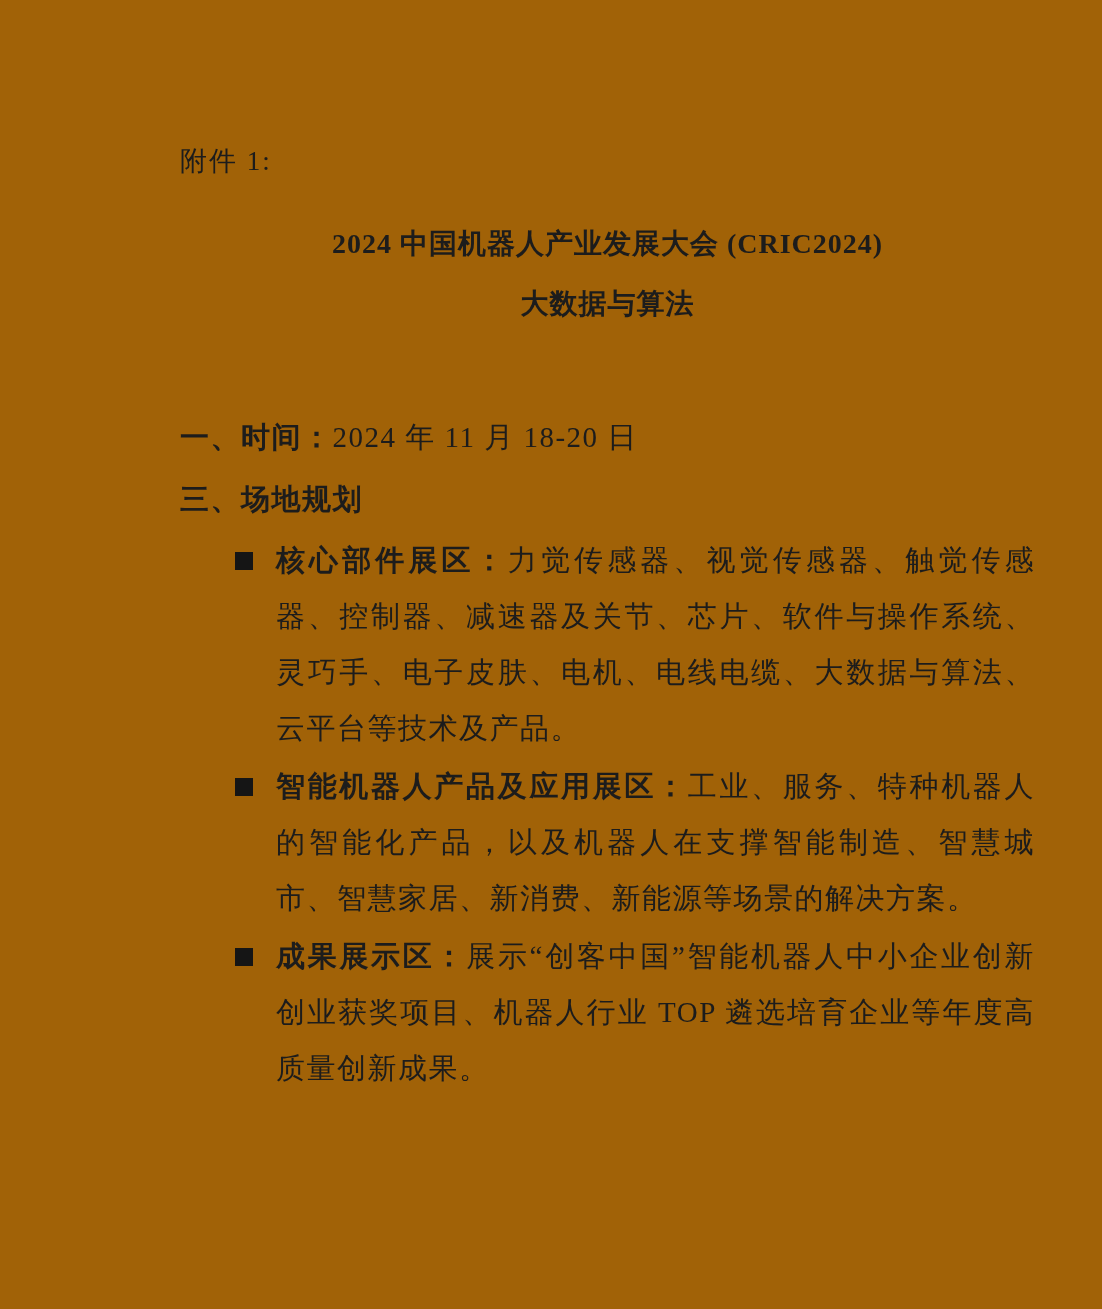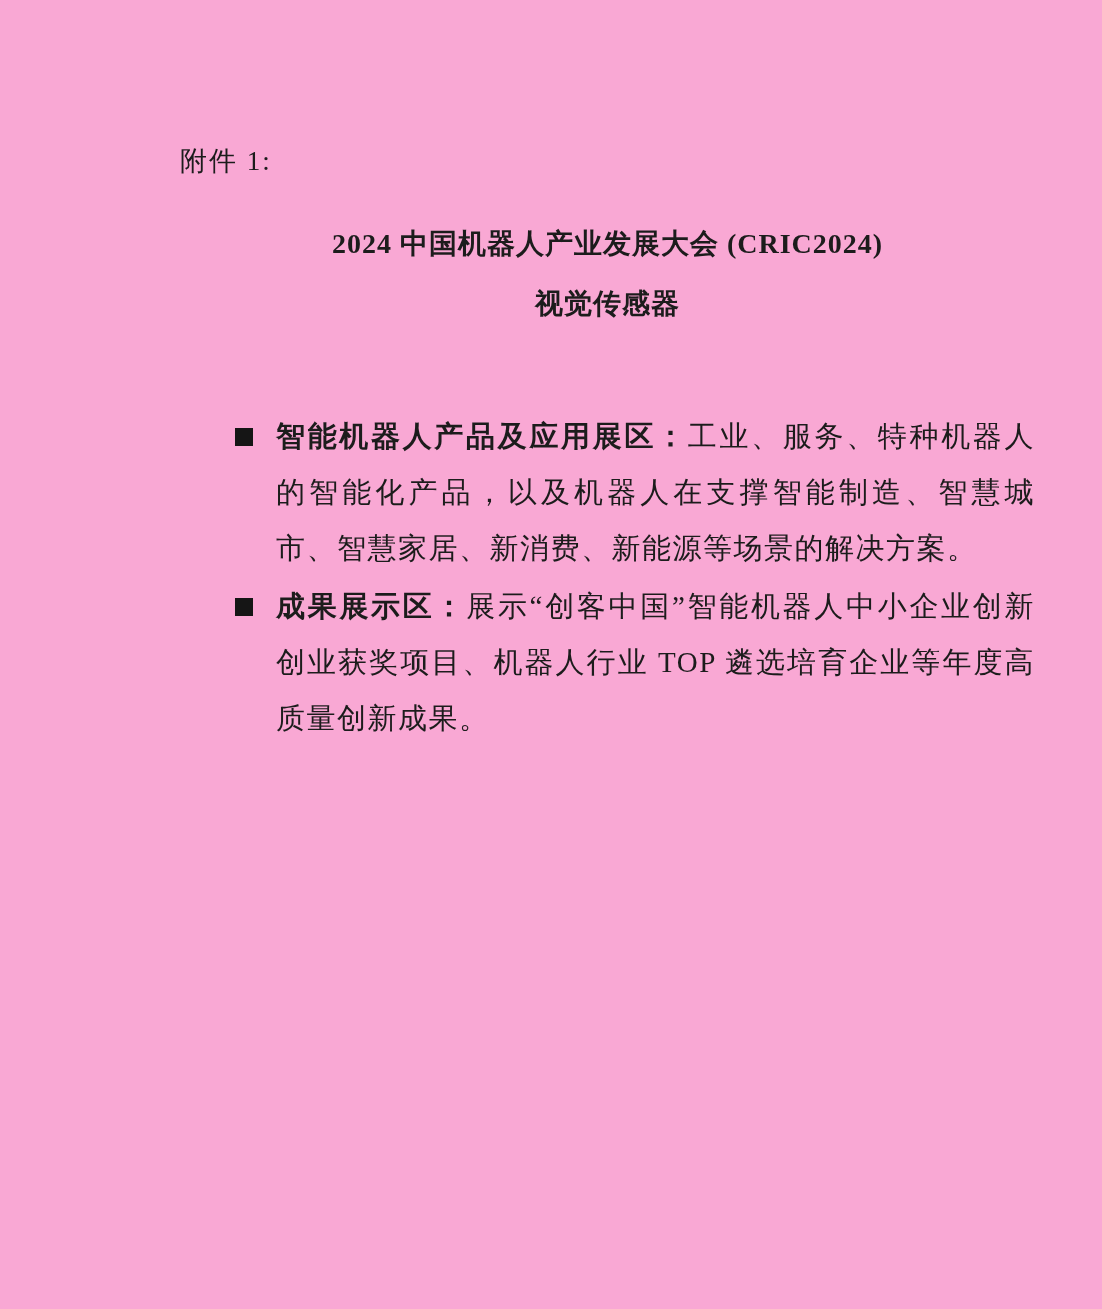--- a/index.html
+++ b/index.html
@@ -5,21 +5,21 @@
   html, body {
     margin: 0;
     padding: 0;
     background: #f2f1ef;
   }
   .page {
     position: relative;
     width: 1102px;
     height: 1309px;
     margin: 0 auto;
-    background: #f9a8d4;
+    background: #a16207;
     box-sizing: border-box;
     padding: 140px 67px 0 180px;
     overflow: hidden;
     font-family: "Liberation Serif", "DejaVu Serif", serif;
     color: #1c1c1c;
   }
   .attachment {
     font-size: 27px;
     line-height: 42px;
     letter-spacing: 2px;
@@ -72,30 +72,36 @@
 </style>
 </head>
 <body>
 
 <div class="page">
 
   <div class="attachment">附件 1:</div>
 
   <div class="title-block">
     <div>2024 中国机器人产业发展大会 (CRIC2024)</div>
-    <div>视觉传感器</div>
+    <div>大数据与算法</div>
   </div>
 
   <div class="body-block">
 
+    <p class="sec"><b>一、时间：</b><span>2024 年 11 月 18-20 日</span></p>
 
 
+    <p class="sec"><b>三、场地规划</b><span></span></p>
 
     <div class="bullets">
 
+      <div class="bullet">
+        <span class="marker-col"><span class="square-icon"></span></span>
+        <span class="bullet-text"><b>核心部件展区：</b><span>力觉传感器、视觉传感器、触觉传感器、控制器、减速器及关节、芯片、软件与操作系统、灵巧手、电子皮肤、电机、电线电缆、大数据与算法、云平台等技术及产品。</span></span>
+      </div>
 
       <div class="bullet">
         <span class="marker-col"><span class="square-icon"></span></span>
         <span class="bullet-text"><b>智能机器人产品及应用展区：</b><span>工业、服务、特种机器人的智能化产品，以及机器人在支撑智能制造、智慧城市、智慧家居、新消费、新能源等场景的解决方案。</span></span>
       </div>
 
 
       <div class="bullet">
         <span class="marker-col"><span class="square-icon"></span></span>
         <span class="bullet-text"><b>成果展示区：</b><span>展示“创客中国”智能机器人中小企业创新创业获奖项目、机器人行业 TOP 遴选培育企业等年度高质量创新成果。</span></span>

